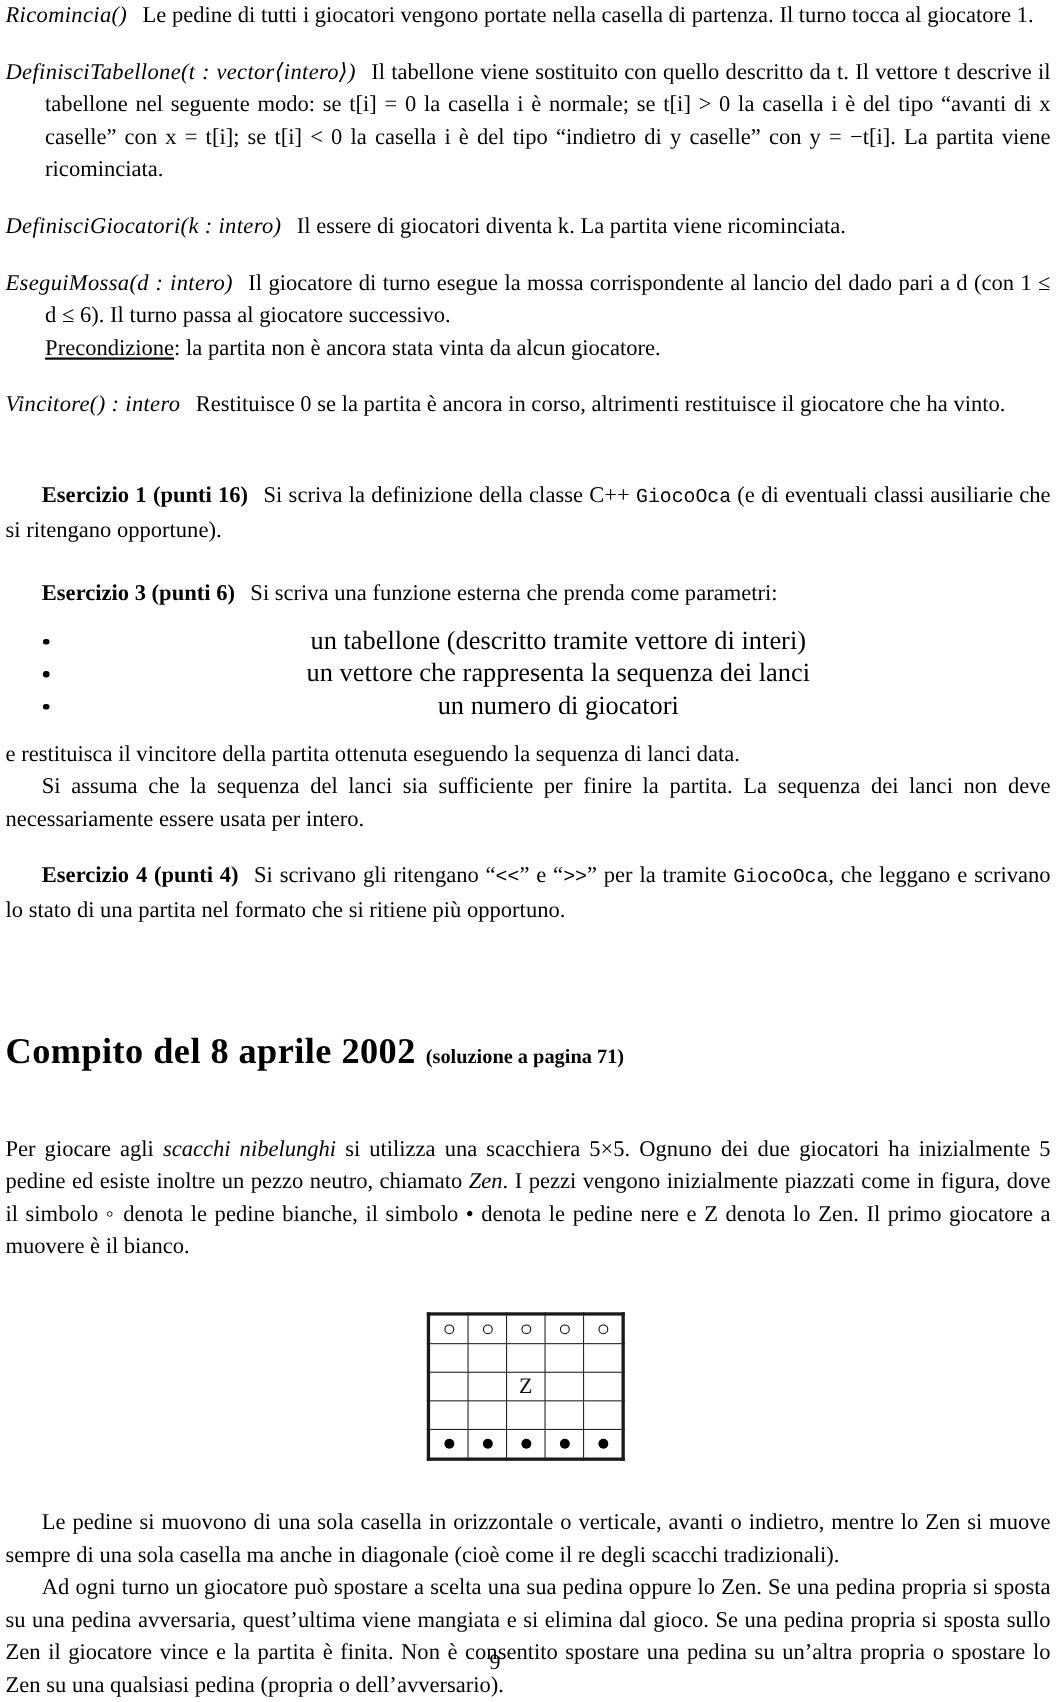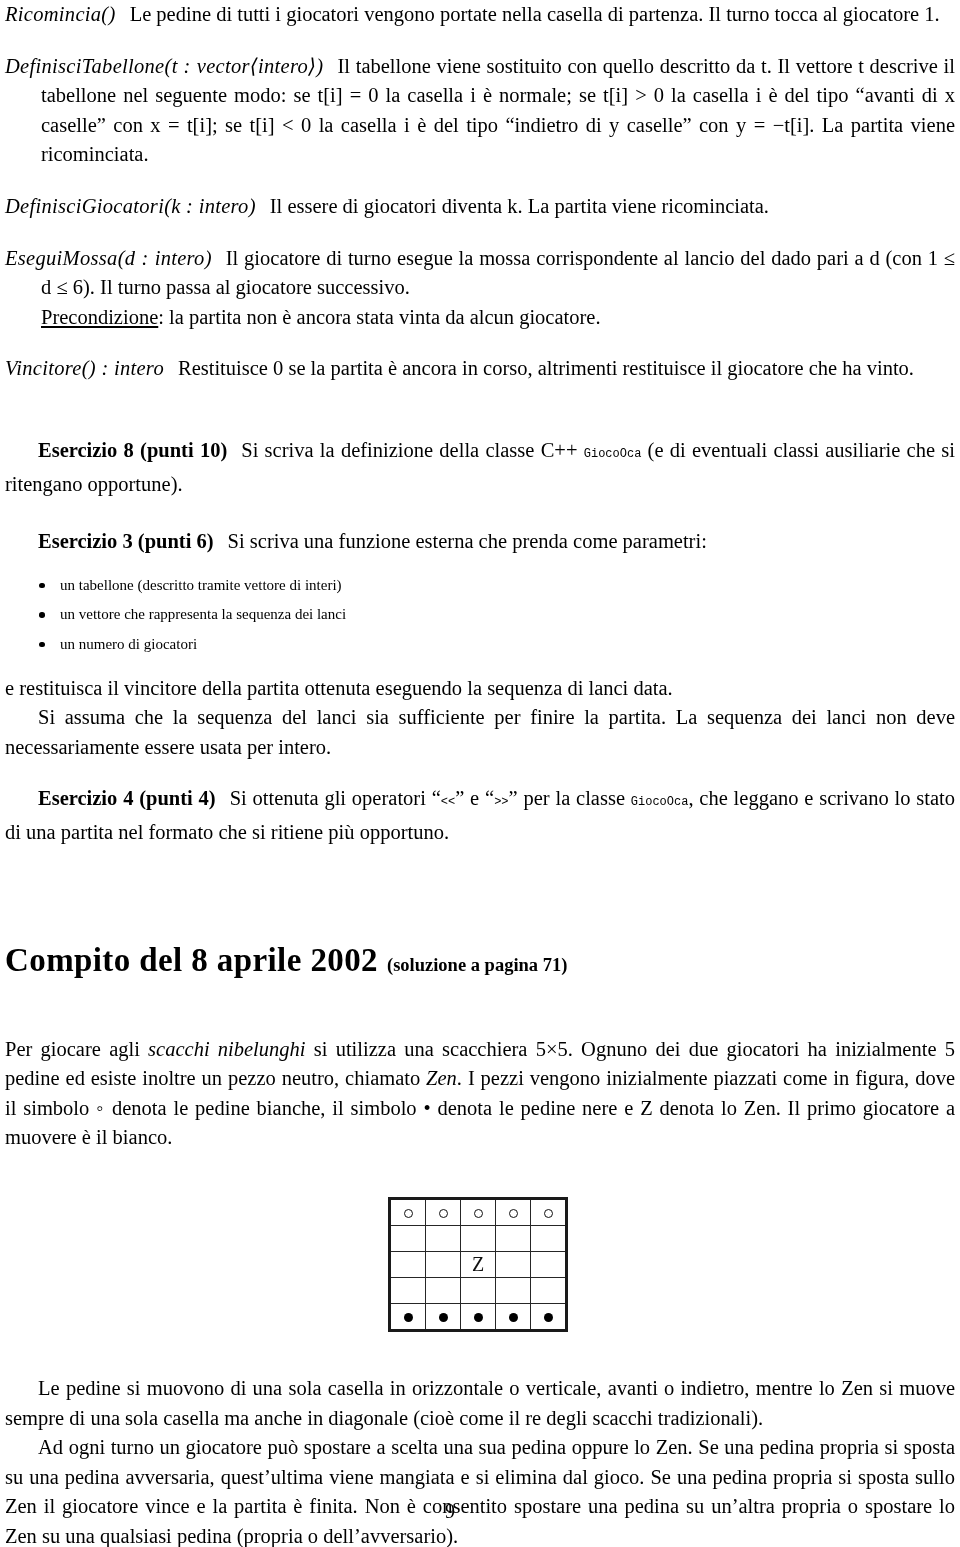--- a/index.html
+++ b/index.html
@@ -44,21 +44,21 @@
   .gap-md { height: 22px; }
   .gap-lg { height: 36px; }
 
   .math {
     font-family: "Liberation Serif", "DejaVu Serif", serif;
     font-style: italic;
     letter-spacing: 0.3px;
   }
   .mono {
     font-family: "Liberation Mono", "DejaVu Sans Mono", monospace;
-    font-size: 12px;
+    font-size: 18px;
     font-style: normal;
     letter-spacing: 0px;
   }
   .uline { text-decoration: underline; }
   .bold { font-weight: bold; }
   .ital { font-style: italic; }
   .sp { display: inline-block; width: 14px; }
   .sp2 { display: inline-block; width: 9px; }
 
   .indent { text-indent: 33px; }
@@ -66,23 +66,23 @@
 
   
   ul.bullets {
     list-style: none;
     margin: 0;
     padding: 0;
   }
   ul.bullets li {
     position: relative;
     padding-left: 55px;
-    font-size: 15px;
+    font-size: 24px;
     line-height: 29.6px;
-    text-align: left;
+    text-align: center;
   }
   ul.bullets li .dot {
     position: absolute;
     left: 34px;
     top: 12px;
     width: 5.5px;
     height: 5.5px;
     border-radius: 50%;
     background: #000;
   }
@@ -187,21 +187,21 @@
     <div class="gap-md"></div>
 
     <p class="block hang">
       <span class="math">Vincitore() : intero</span><span class="sp"></span><span>Restituisce 0 se la partita è ancora in corso, altrimenti restituisce il giocatore che ha vinto.</span>
     </p>
 
     <div class="gap-lg"></div>
     <div style="height:16px;"></div>
 
     <p class="block indent">
-      <span class="bold">Esercizio 8 (punti 10)</span><span class="sp"></span><span>Si scriva la definizione della classe C++ </span><span class="mono">GiocoOca</span><span> (e di eventuali classi ausiliarie che si ritengano opportune).</span>
+      <span class="bold">Esercizio 1 (punti 16)</span><span class="sp"></span><span>Si scriva la definizione della classe C++ </span><span class="mono">GiocoOca</span><span> (e di eventuali classi ausiliarie che si ritengano opportune).</span>
     </p>
 
     <div class="gap-sm"></div>
 
 
     <div class="gap-sm"></div>
 
     <p class="block indent">
       <span class="bold">Esercizio 3 (punti 6)</span><span class="sp"></span><span>Si scriva una funzione esterna che prenda come parametri:</span>
     </p>
@@ -215,21 +215,21 @@
     </ul>
 
     <div class="gap-sm"></div>
 
     <p class="block noindent">e restituisca il vincitore della partita ottenuta eseguendo la sequenza di lanci data.</p>
     <p class="block indent">Si assuma che la sequenza del lanci sia sufficiente per finire la partita. La sequenza dei lanci non deve necessariamente essere usata per intero.</p>
 
     <div class="gap-md"></div>
 
     <p class="block indent">
-      <span class="bold">Esercizio 4 (punti 4)</span><span class="sp"></span><span>Si ottenuta gli operatori “</span><span class="mono">&lt;&lt;</span><span>” e “</span><span class="mono">&gt;&gt;</span><span>” per la classe </span><span class="mono">GiocoOca</span><span>, che leggano e scrivano lo stato di una partita nel formato che si ritiene più opportuno.</span>
+      <span class="bold">Esercizio 4 (punti 4)</span><span class="sp"></span><span>Si scrivano gli ritengano “</span><span class="mono">&lt;&lt;</span><span>” e “</span><span class="mono">&gt;&gt;</span><span>” per la tramite </span><span class="mono">GiocoOca</span><span>, che leggano e scrivano lo stato di una partita nel formato che si ritiene più opportuno.</span>
     </p>
 
     <div style="height:62px;"></div>
 
     <h1 class="section-heading">
       <span>Compito del 8 aprile 2002</span><span class="sp2"></span><span class="sub">(soluzione a pagina 71)</span>
     </h1>
 
     <div style="height:20px;"></div>
 

